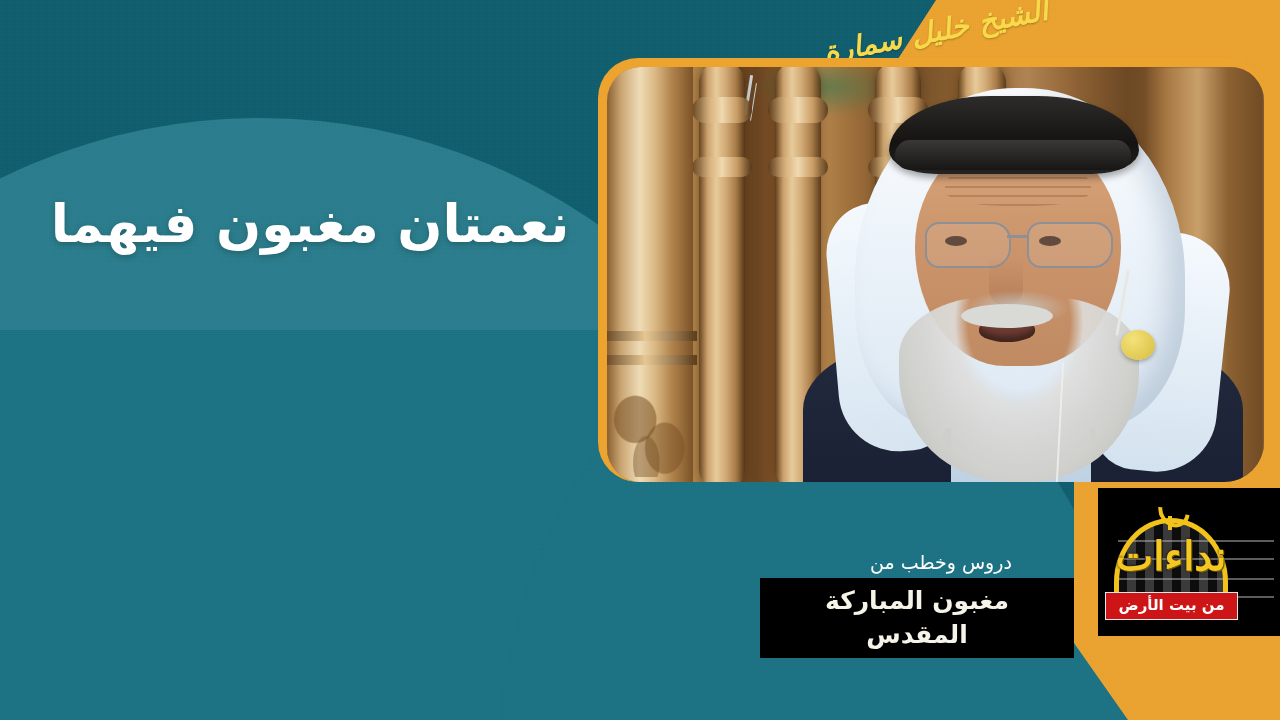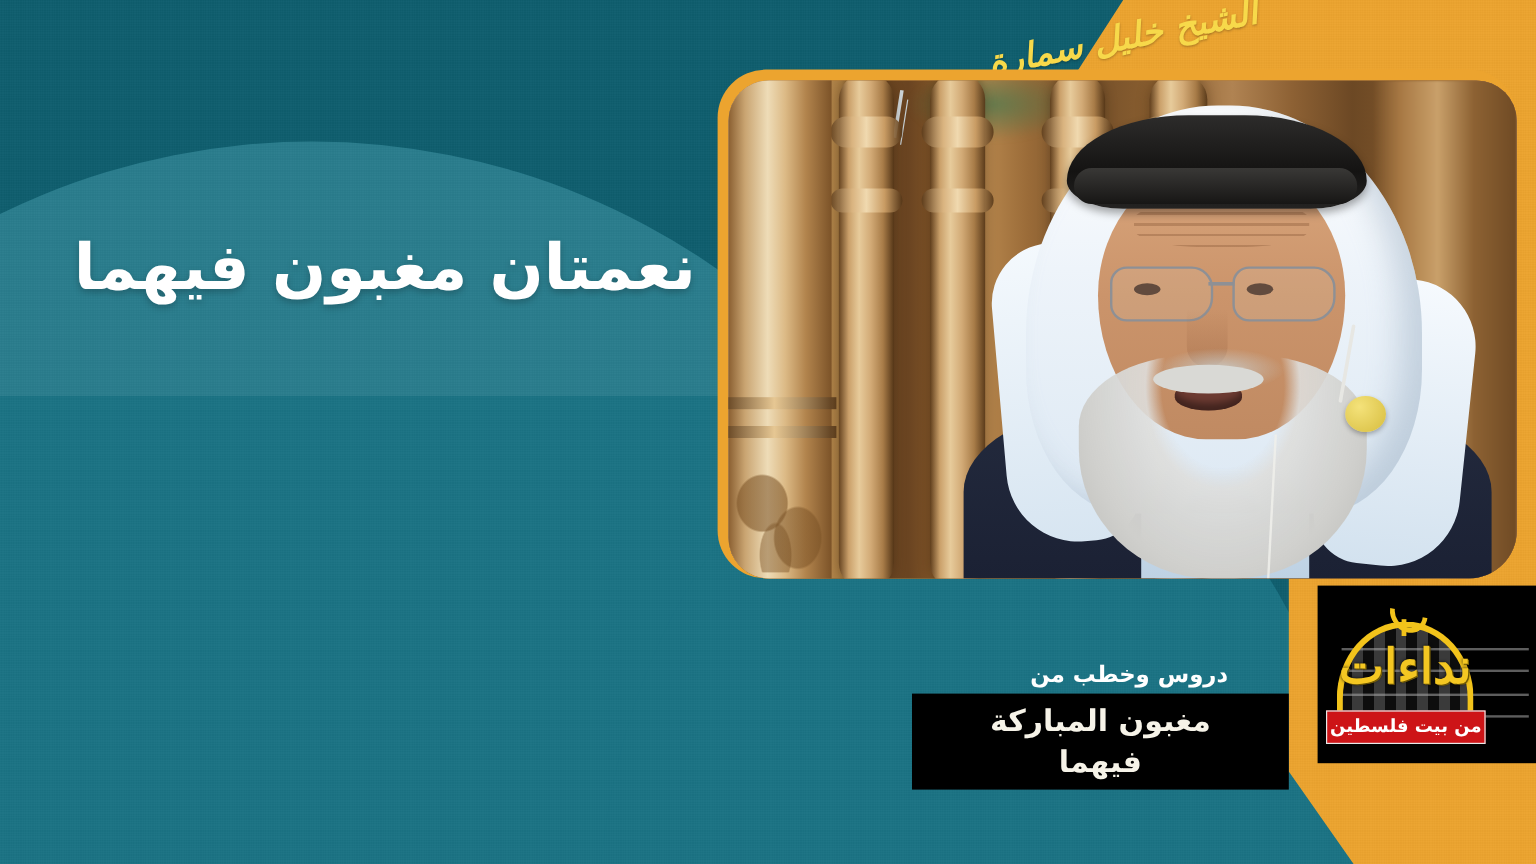--- a/index.html
+++ b/index.html
@@ -80,21 +80,21 @@
     height: 390px;
     background: #1b7384;
   }
 
   
   .headline {
     position: absolute;
     right: 700px;
     left: 40px;
     top: 186px;
-    text-align: right;
+    text-align: center;
     direction: rtl;
     color: #ffffff;
     font-size: 53px;
     font-weight: 700;
     line-height: 1.42;
     letter-spacing: 0;
     text-shadow: 0 2px 6px rgba(0,0,0,.22);
   }
   .headline .l2 { display: block; }
 
@@ -383,21 +383,21 @@
   
   .cap-orange {
     position: absolute;
     left: 808px;
     top: 546px;
     width: 266px;
     height: 32px;
     direction: rtl;
     color: #ffffff;
     font-size: 19px;
-    font-weight: 700;
+    font-weight: 400;
     text-align: center;
     line-height: 32px;
     letter-spacing: .5px;
   }
   .cap-black {
     position: absolute;
     left: 760px;
     top: 578px;
     width: 314px;
     height: 80px;
@@ -560,29 +560,29 @@
         <div class="mic-bud"></div>
         <div class="thread"></div>
       </div>
     </div>
   </div>
 
   <div class="cap-orange">دروس وخطب من</div>
 
   <div class="cap-black">
     <span class="line">مغبون المباركة</span>
-    <span class="line">فيهما</span>
+    <span class="line">المقدس</span>
   </div>
 
   <div class="logo">
     <div class="logo-globe"></div>
     <div class="logo-lat a"></div>
     <div class="logo-lat b"></div>
     <div class="logo-lat c"></div>
     <div class="logo-lat d"></div>
     <div class="logo-arc"></div>
     <div class="logo-spire"></div>
     <div class="logo-crescent"></div>
     <div class="logo-word">نداءات</div>
-    <div class="logo-red">من بيت فلسطين</div>
+    <div class="logo-red">من بيت الأرض</div>
   </div>
 
 </div>
 
 </body></html>

